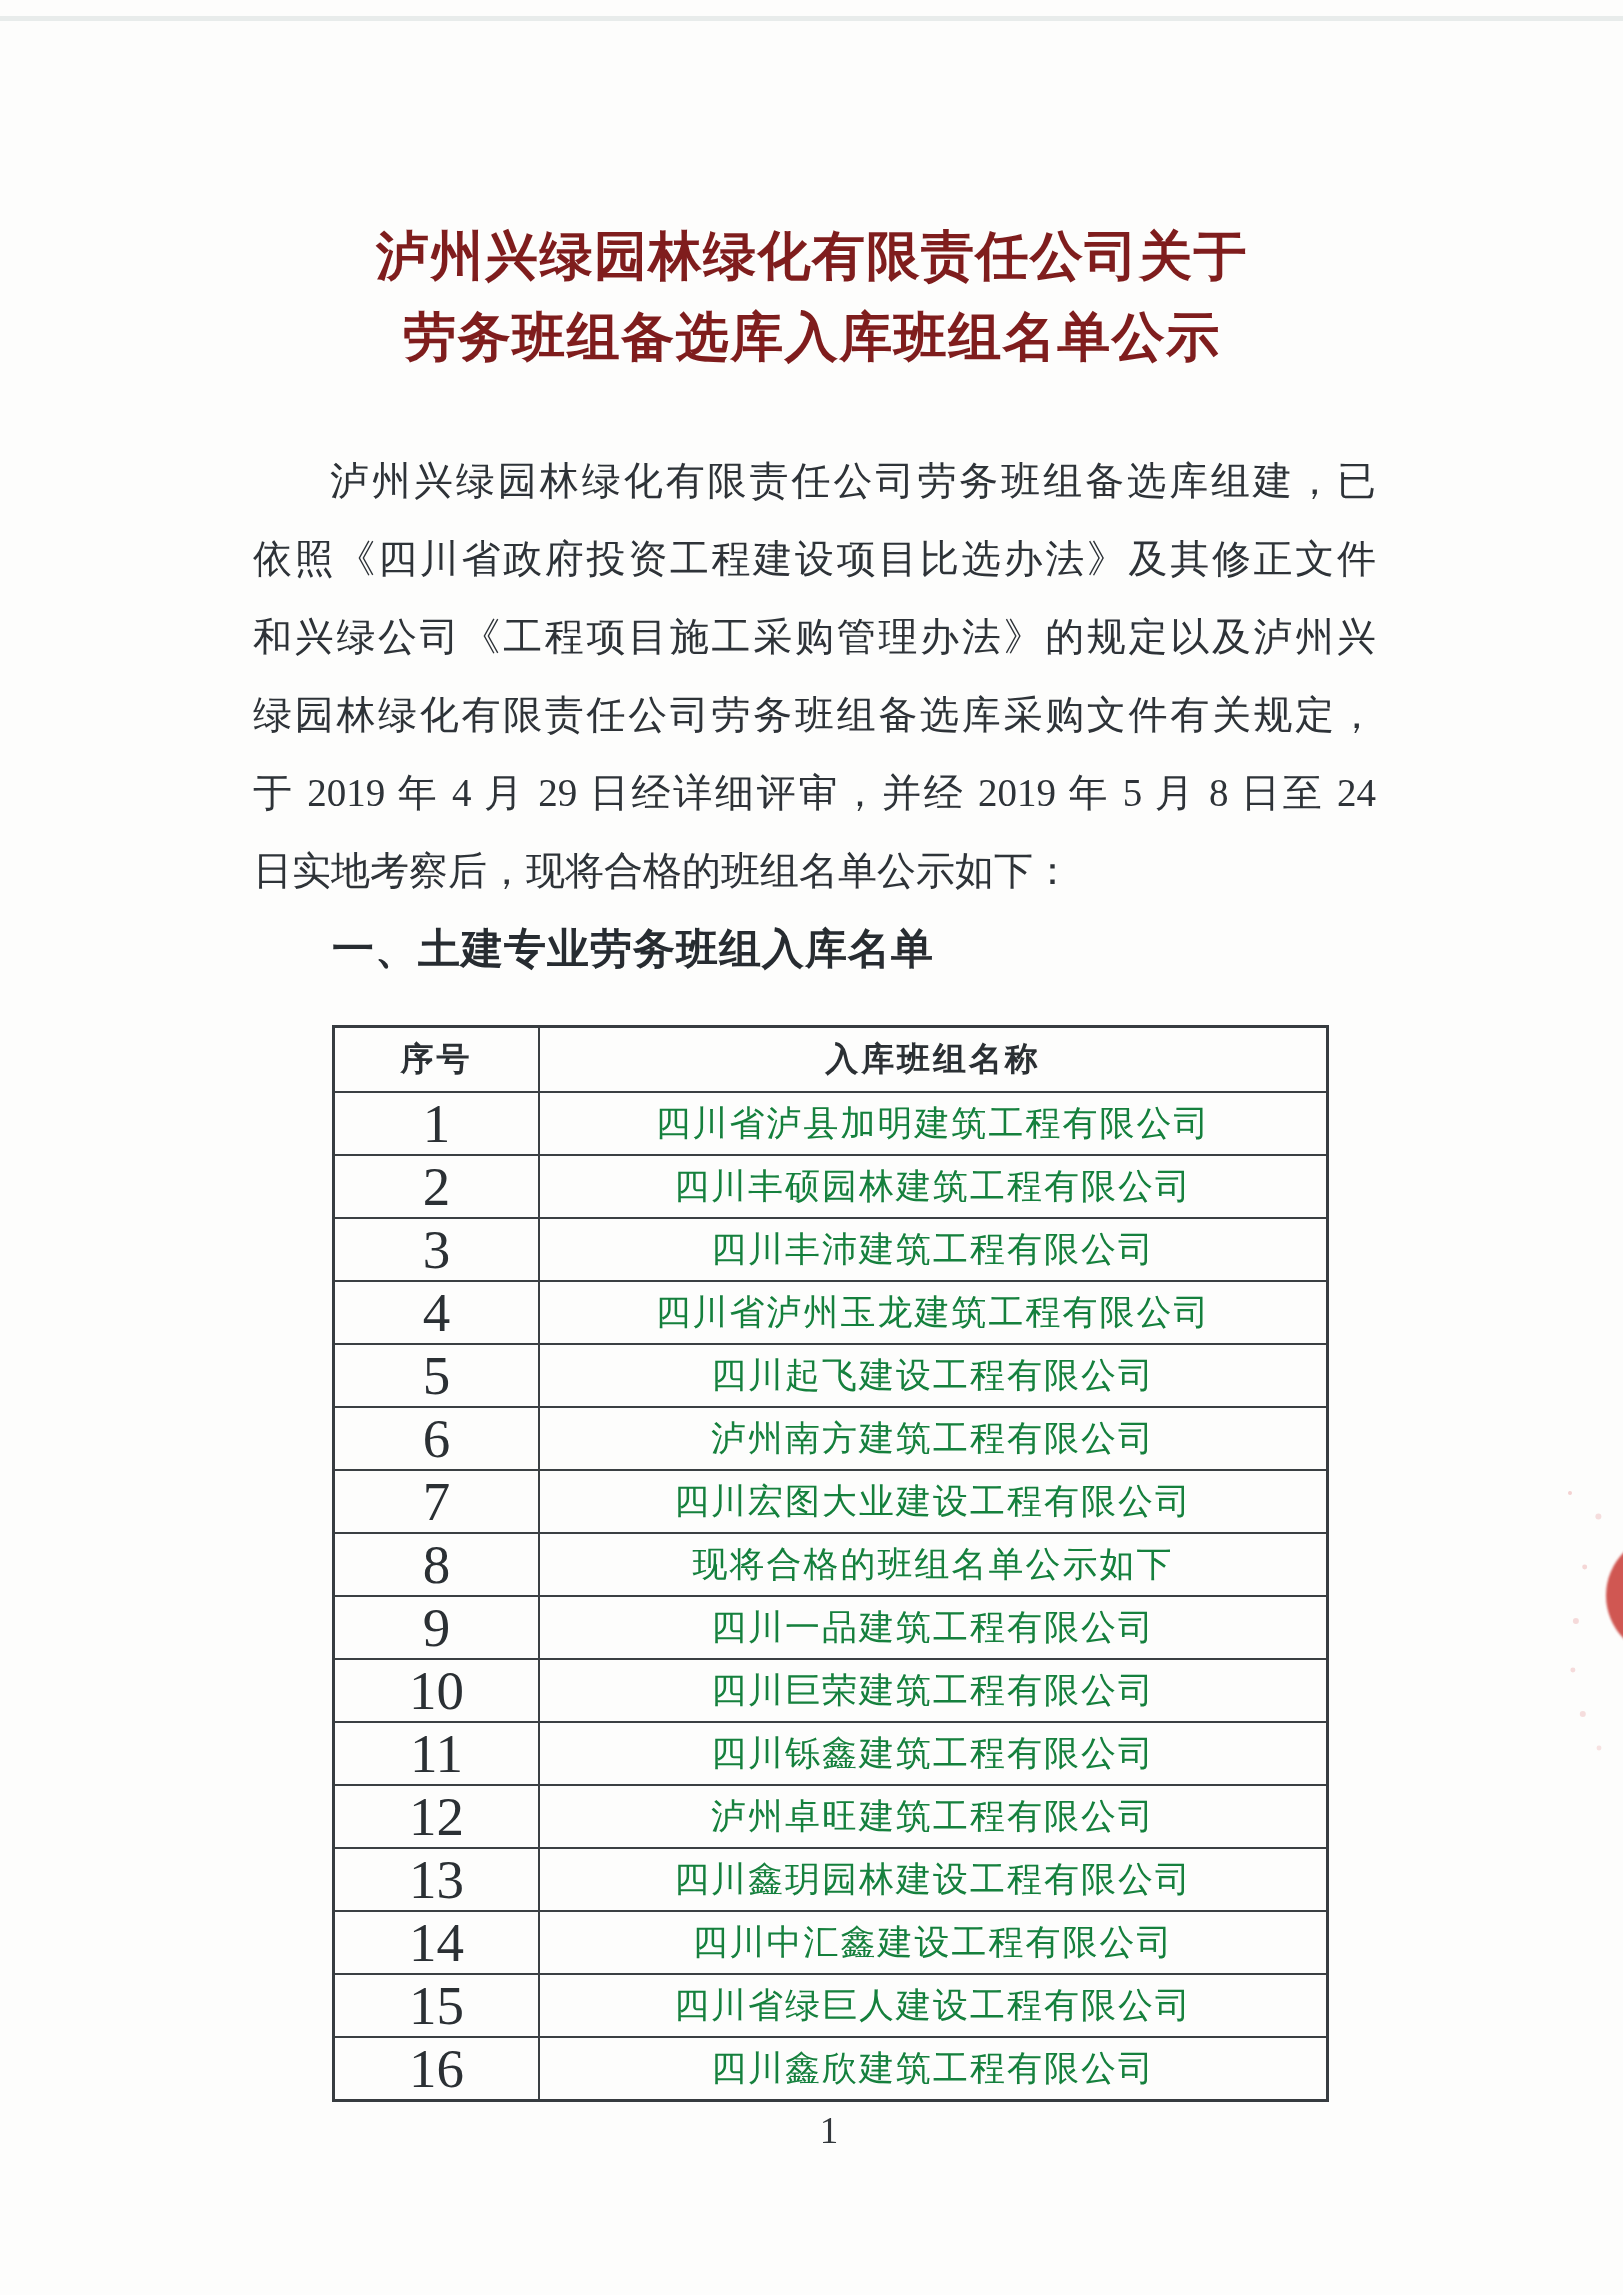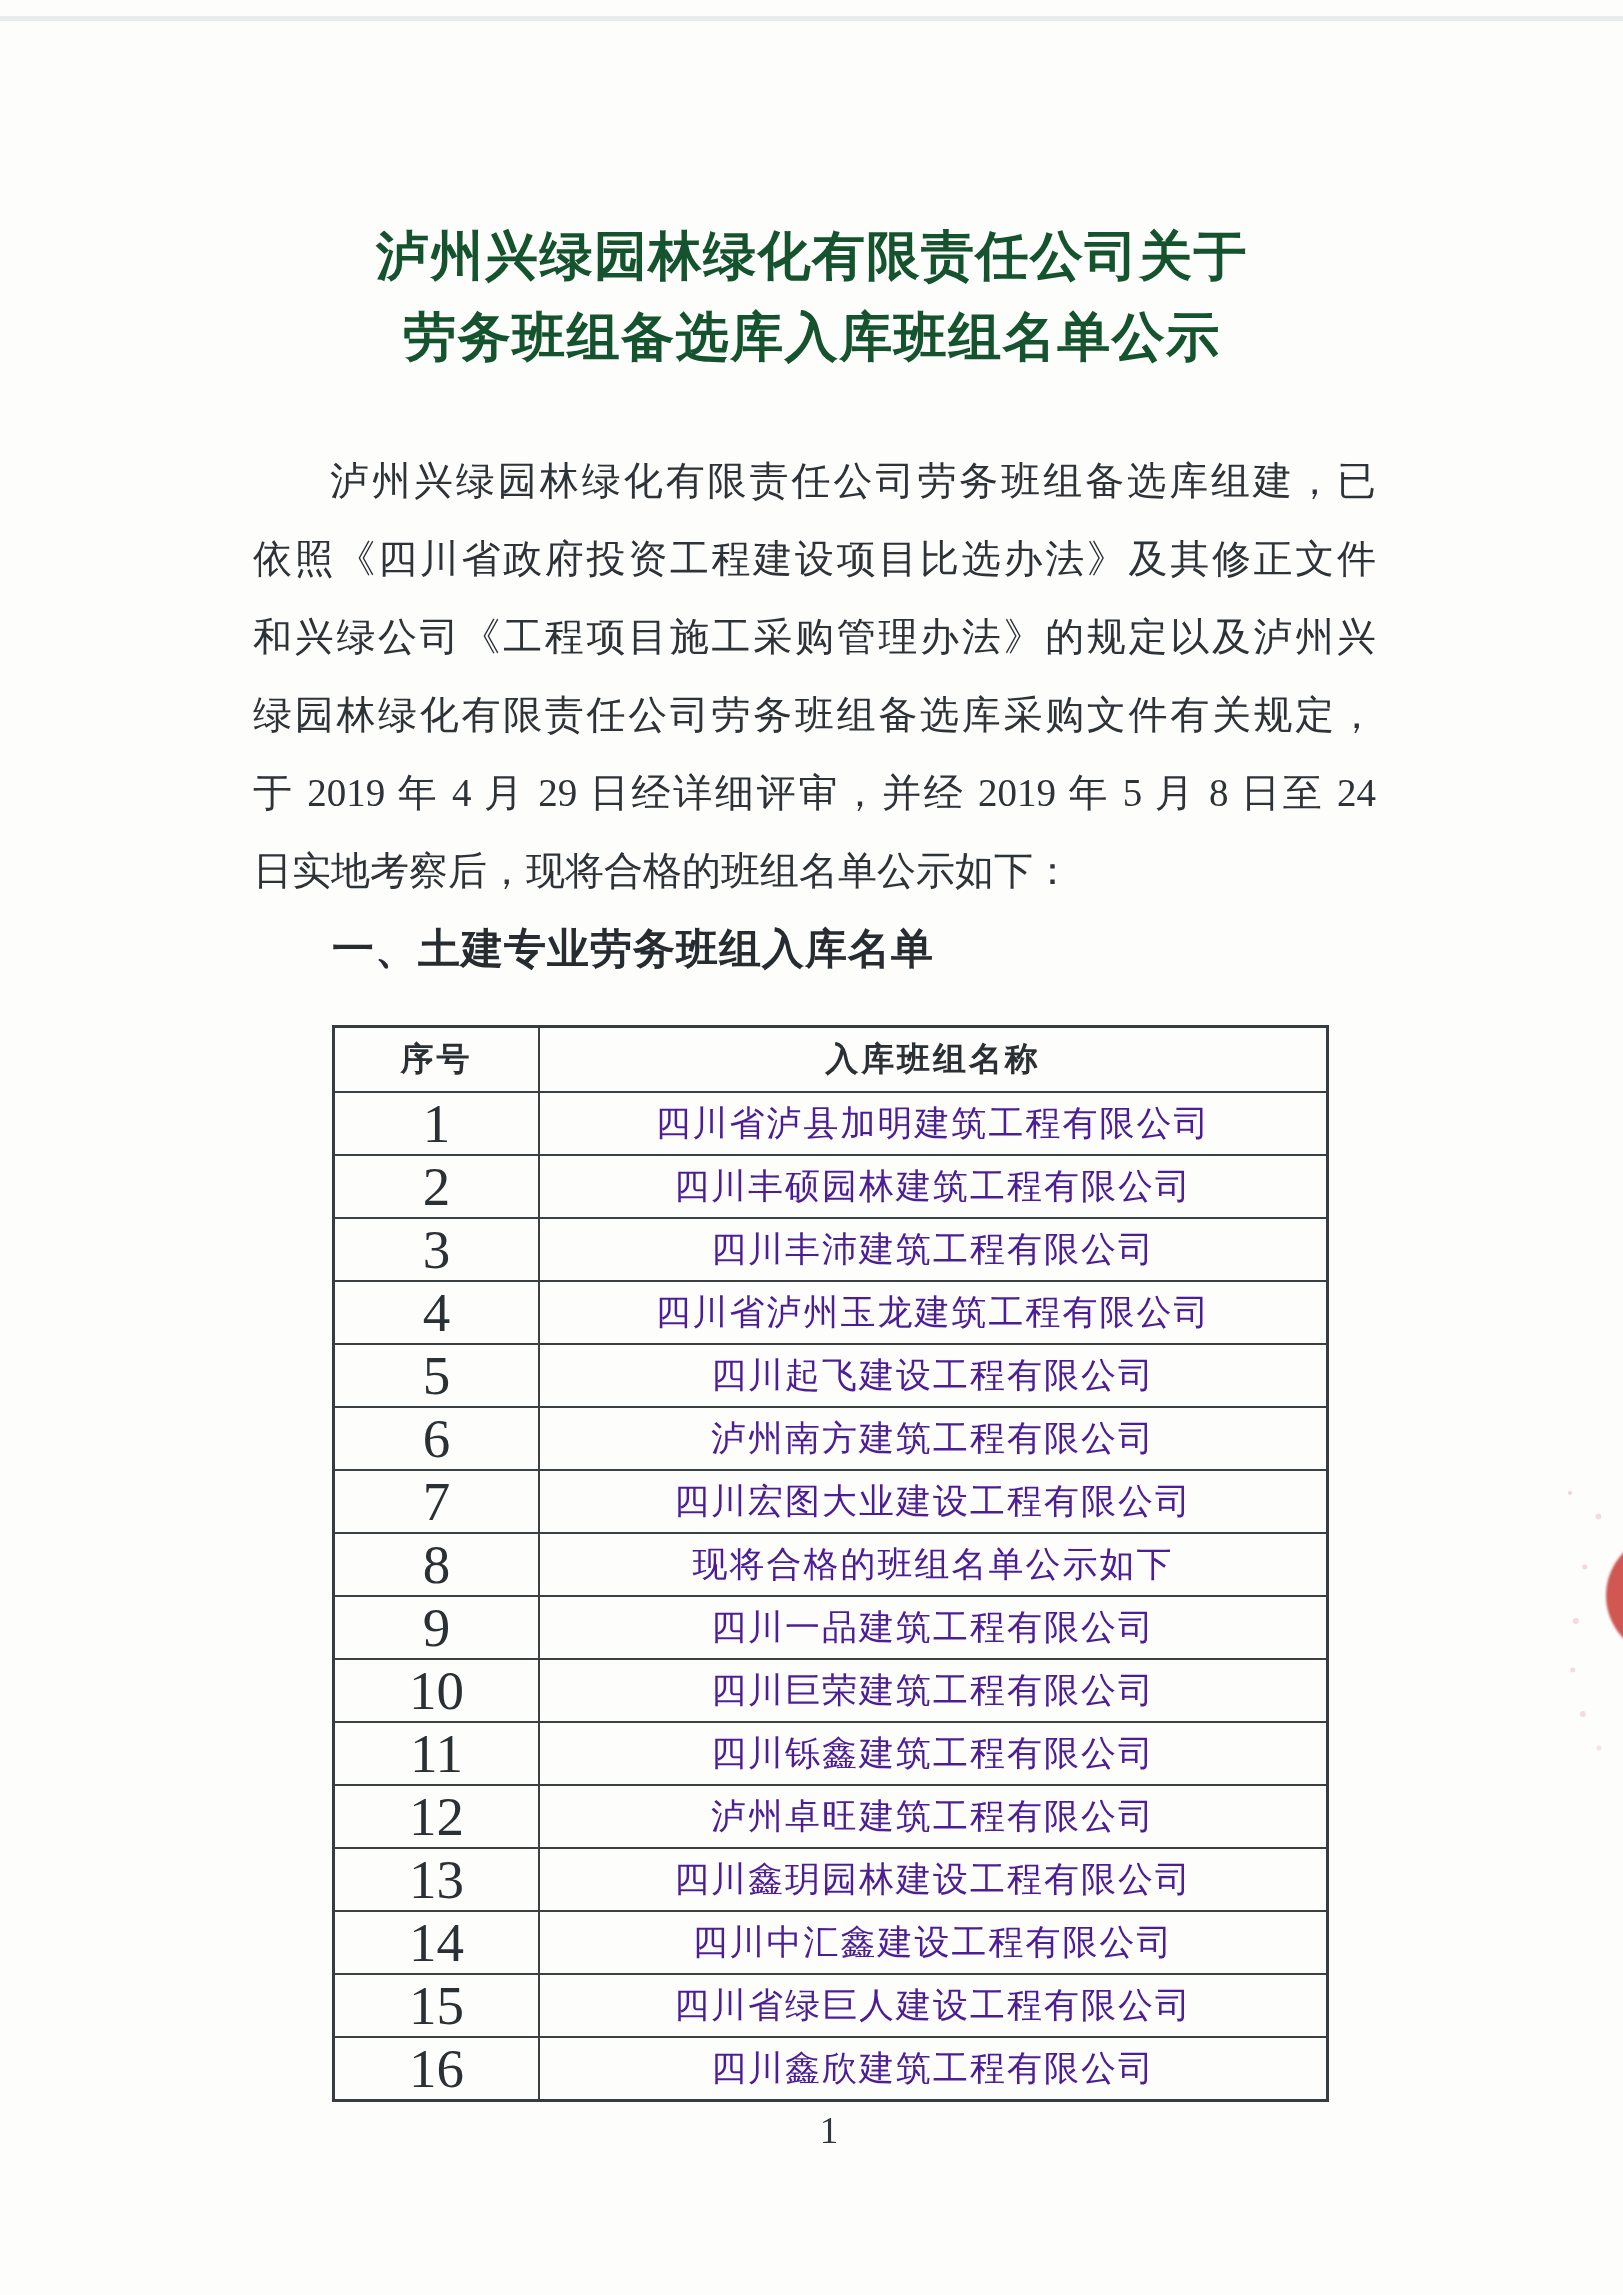--- a/index.html
+++ b/index.html
@@ -21,21 +21,21 @@
     background: #e8eceb;
   }
   .title-block {
     position: absolute; top: 215px; left: 0; width: 100%;
     text-align: center;
     font-family: "Liberation Sans", sans-serif;
     font-weight: bold;
     font-size: 53px;
     line-height: 81px;
     letter-spacing: 1.5px;
-    color: #14532d;
+    color: #7f1d1d;
   }
   .paragraph {
     position: absolute; top: 442px; left: 253px; width: 1123px;
   }
   .para-line {
     width: 1123px;
     height: 78px;
     line-height: 78px;
     font-size: 39px;
     color: #2e3338;
@@ -71,21 +71,21 @@
   .cell.head { border-top: none; }
   .h-text {
     font-size: 33px; font-weight: 600; color: #2b3034;
     letter-spacing: 2.9px;
   }
   .c-no {
     font-size: 55px; color: #2b3034;
     font-family: "Liberation Serif", serif;
   }
   .c-name {
-    font-size: 35px; color: #4c1d95;
+    font-size: 35px; color: #15803d;
     letter-spacing: 2px;
     font-family: "Liberation Serif", serif;
   }
   .page-number {
     position: absolute; top: 2109px; left: 17px; width: 100%;
     text-align: center;
     font-size: 37px; color: #33383c;
   }
   .red-stamp-arc {
     position: absolute;

